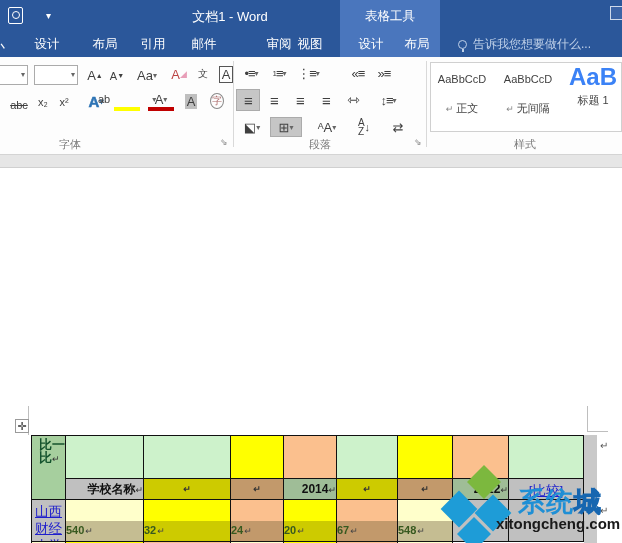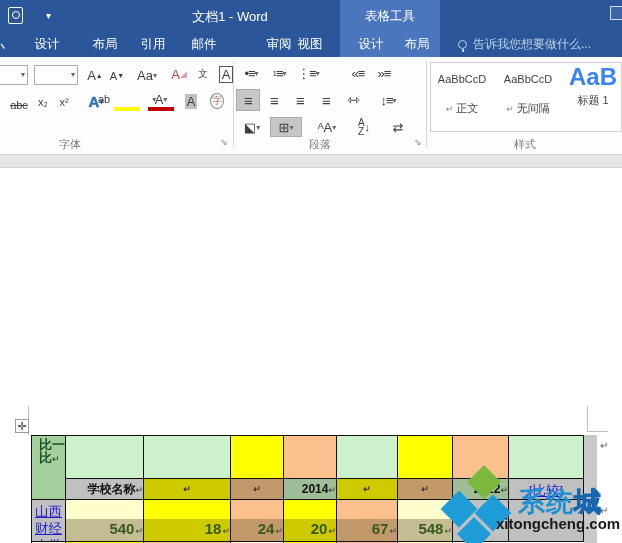--- a/index.html
+++ b/index.html
@@ -66,21 +66,21 @@
          grid-template-rows:43px 21px 42px 42px 42px 42px 42px;
          border-top:1.5px solid #111; border-left:1.5px solid #111; }
   .tbl > div { border-right:1.2px solid #111; border-bottom:1.2px solid #111; position:relative; overflow:hidden; }
   .corner { grid-row:1/3; font-weight:bold; font-size:13px; color:#14532d; padding:2px 0 0 7px; line-height:13px; word-break:break-all; width:34px; }
   .hcell { }
   .hlabel { font-size:12px; font-weight:bold; color:#111; text-align:right; line-height:20px; }
   .linkcell { grid-row:span 1; font-size:13.5px; line-height:17px; text-align:center; padding-top:3px; word-break:break-all; }
   .linkcell a { color:#1F1FCC; text-decoration:underline; cursor:pointer; }
   .vcell { display:flex; flex-direction:column; }
   .vcell .top { height:22px; }
-  .vcell .bot { flex:1; font-size:15px; font-weight:bold; color:#37591F; text-align:right; line-height:19px; }
+  .vcell .bot { flex:1; font-size:11px; font-weight:bold; color:#37591F; text-align:left; line-height:19px; }
   .pil::after { content:"↵"; font-size:9px; color:#444; margin-left:1px; font-weight:normal; }
   .pilonly { text-align:center; line-height:19px; }
   .pilonly::after { content:"↵"; font-size:9px; color:#333; }
   .hpil::after { content:"↵"; font-size:9px; color:#333; font-weight:normal; }
 
   
   .c-ltgreen { background:#CDF2CB; } .c-medgreen { background:#A6CF9E; }
   .c-hdrgreen { background:#9FBD97; } .c-gray { background:#C0C0C0; }
   .c-yellow { background:#FFFF00; } .c-olive { background:#CDCB00; }
   .c-orange { background:#FBC08E; } .c-tan { background:#C2996B; }
@@ -257,21 +257,21 @@
       <div class="hlabel c-hdrgreen hpil">2012</div>
 
       <div class="linkcell c-gray"><a>[比较]</a></div>
       <div class="linkcell c-gray"><a>山西财经大学</a></div>
       <div class="vcell">
           <div class="top c-cream"></div>
           <div class="bot c-olivetan pil">540</div>
         </div>
       <div class="vcell">
           <div class="top c-yellow"></div>
-          <div class="bot c-olive pil">18</div>
+          <div class="bot c-olive pil">32</div>
         </div>
       <div class="vcell">
           <div class="top c-orange"></div>
           <div class="bot c-tan pil">24</div>
         </div>
       <div class="vcell">
           <div class="top c-yellow"></div>
           <div class="bot c-olive pil">20</div>
         </div>
       <div class="vcell">

